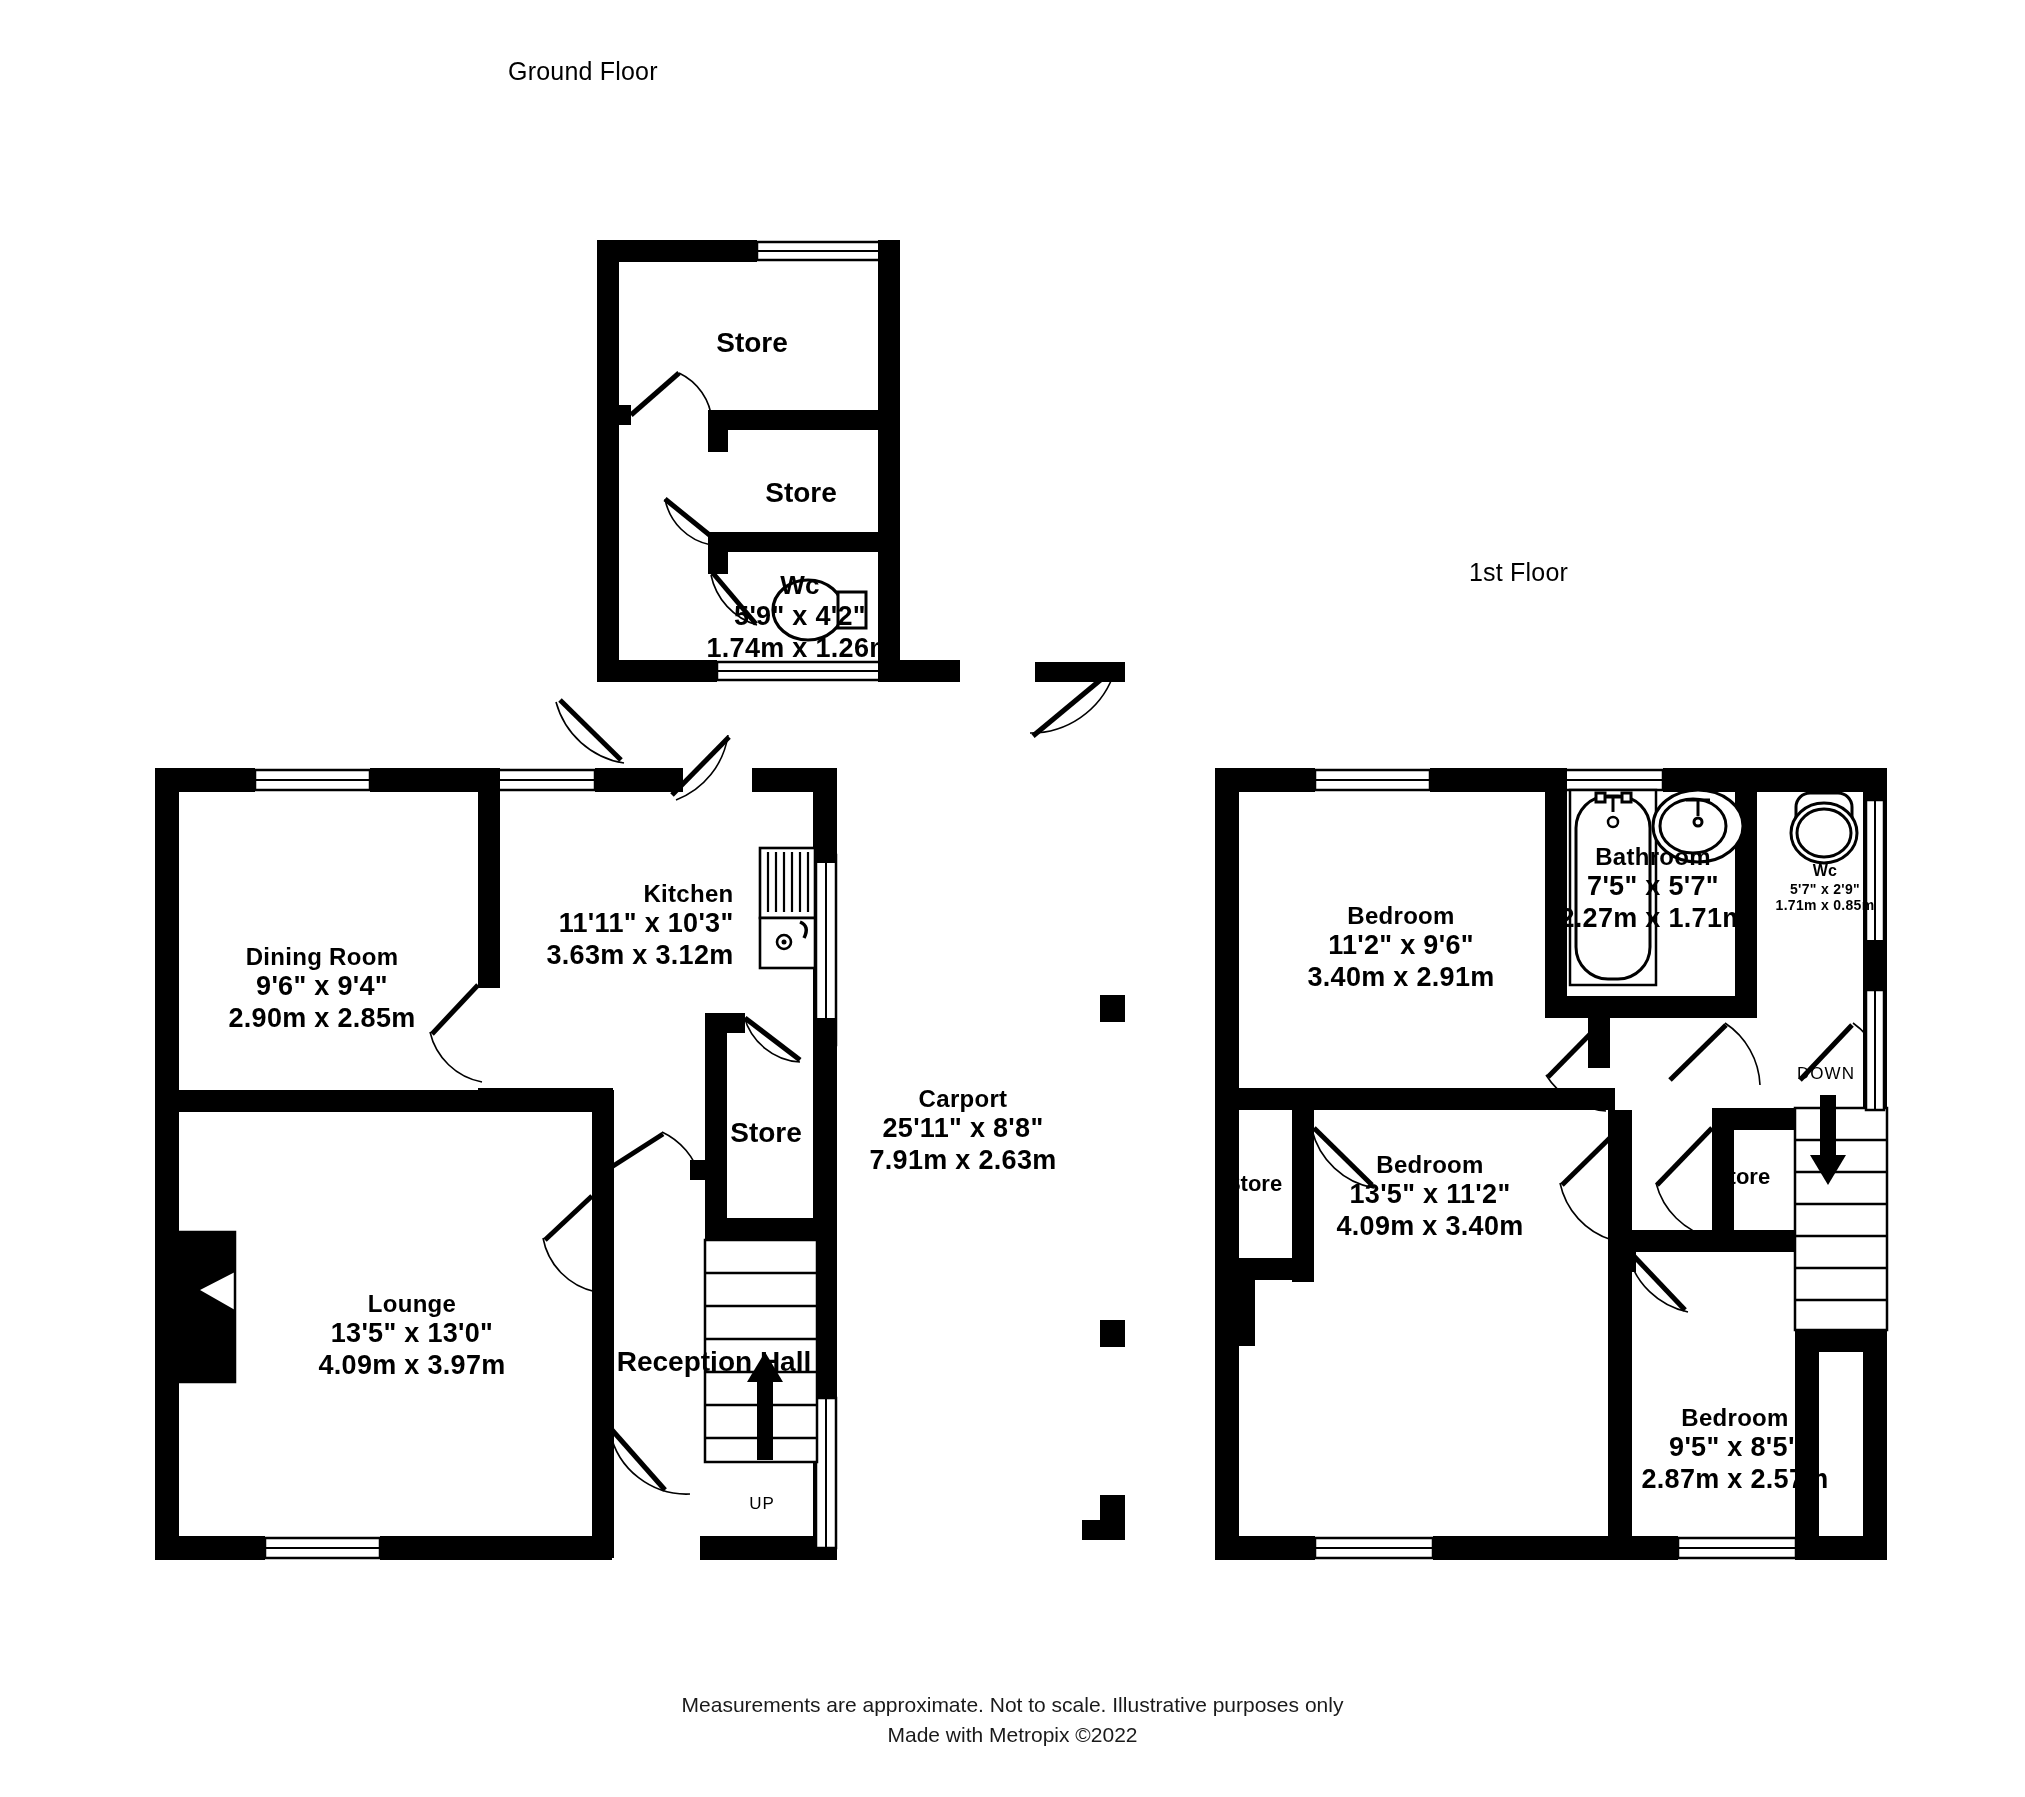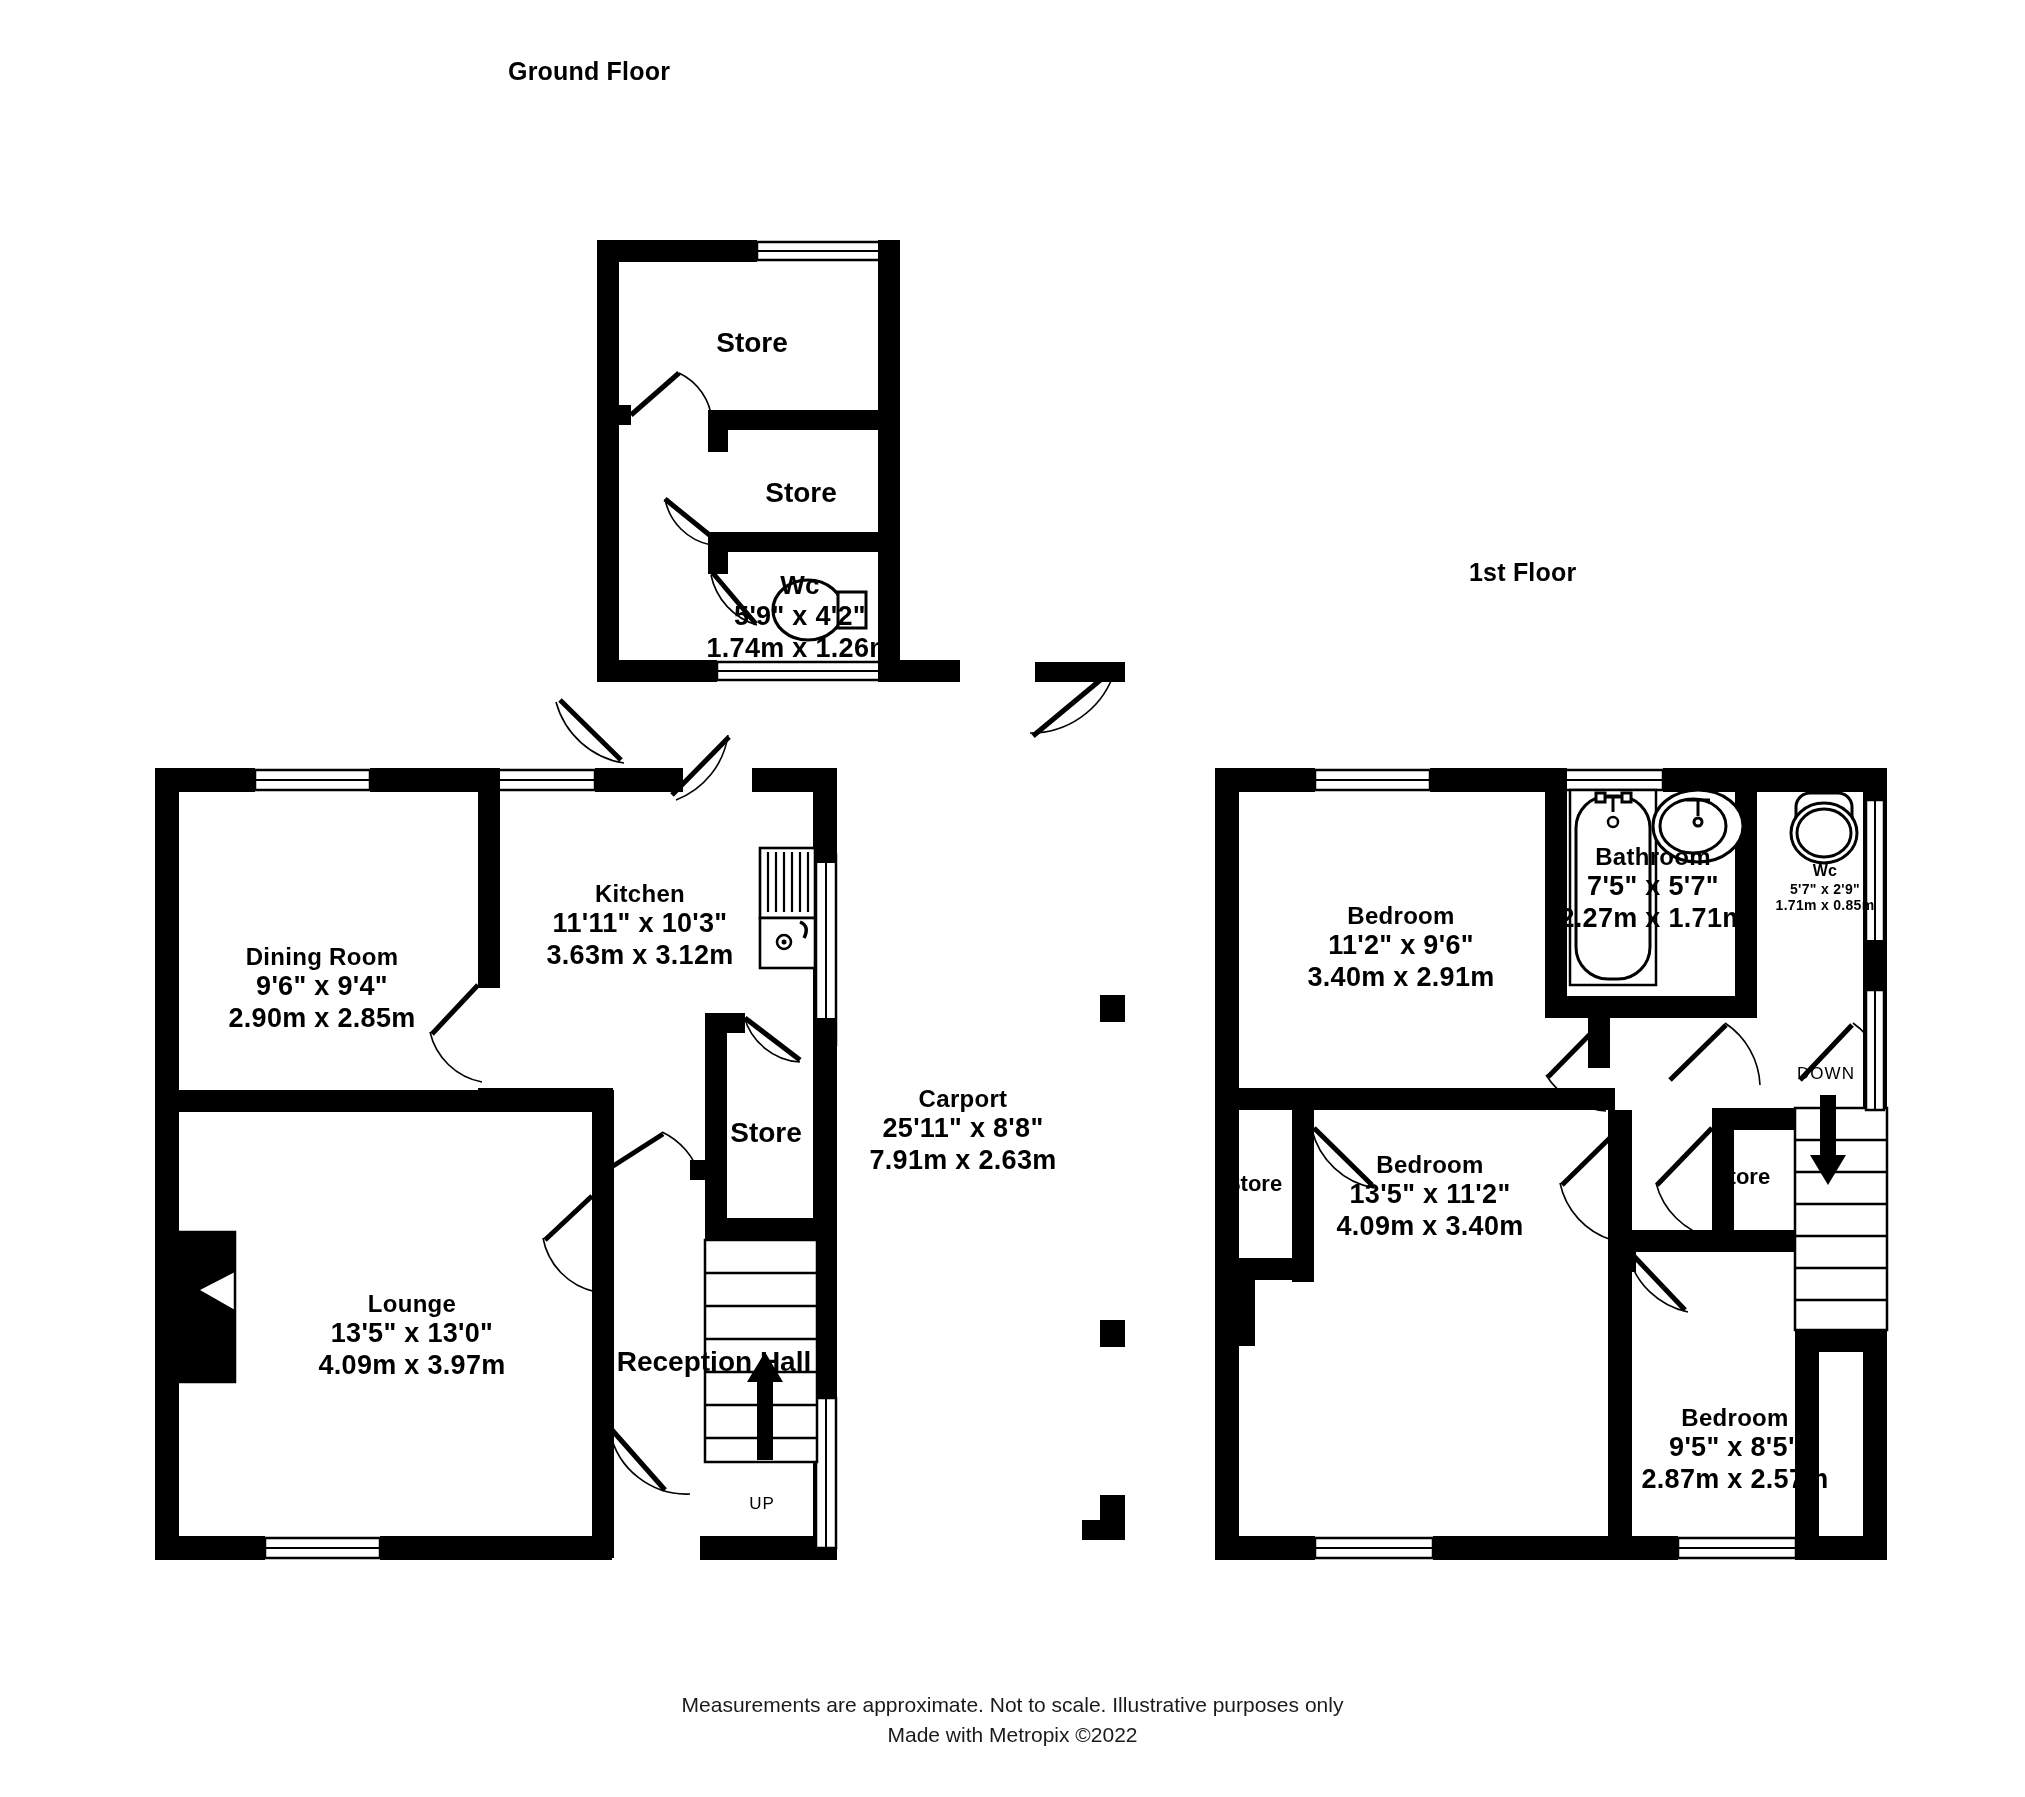--- a/index.html
+++ b/index.html
@@ -22,21 +22,21 @@
     height: 1797px;
   }
   svg.plan {
     position: absolute;
     left: 0; top: 0;
     width: 2025px;
     height: 1797px;
   }
   .floor-title {
     position: absolute;
-    font-weight: bold;
+    font-weight: normal;
     font-size: 25px;
     letter-spacing: 0.2px;
     white-space: nowrap;
     color: #000;
   }
   .room-label {
     position: absolute;
     text-align: center;
     white-space: nowrap;
     transform: translateX(-50%);
@@ -408,21 +408,21 @@
     <span class="rdim">5'9"  x 4'2"</span>
     <span class="rdim">1.74m  x 1.26m</span>
   </div>
 
   <div class="room-label" style="left:322px; top:902px;margin-top:41px;">
     <span class="rname">Dining Room</span>
     <span class="rdim">9'6"  x 9'4"</span>
     <span class="rdim">2.90m  x 2.85m</span>
   </div>
 
-  <div class="room-label" style="left:640px; top:880px;">
+  <div class="room-label" style="left:640px; top:880px;text-align:right;">
     <span class="rname">Kitchen</span>
     <span class="rdim">11'11"  x 10'3"</span>
     <span class="rdim">3.63m  x 3.12m</span>
   </div>
 
   <div class="plain-label" style="left:766px; top:1117px;">Store</div>
 
   <div class="room-label" style="left:963px; top:1085px;">
     <span class="rname">Carport</span>
     <span class="rdim">25'11"  x 8'8"</span>

